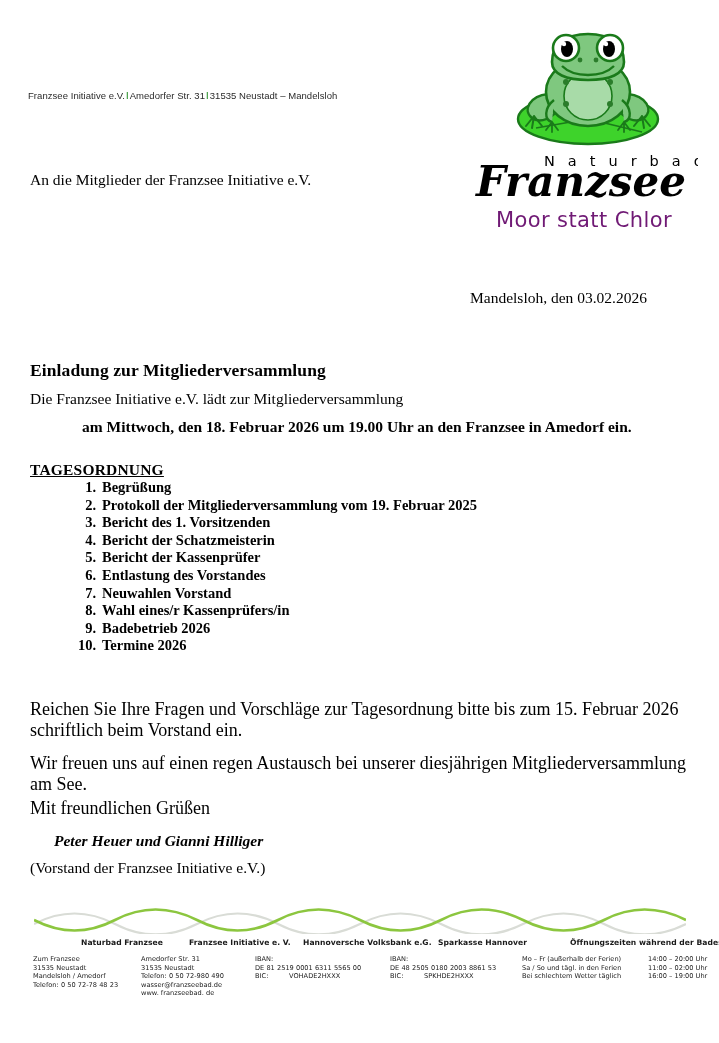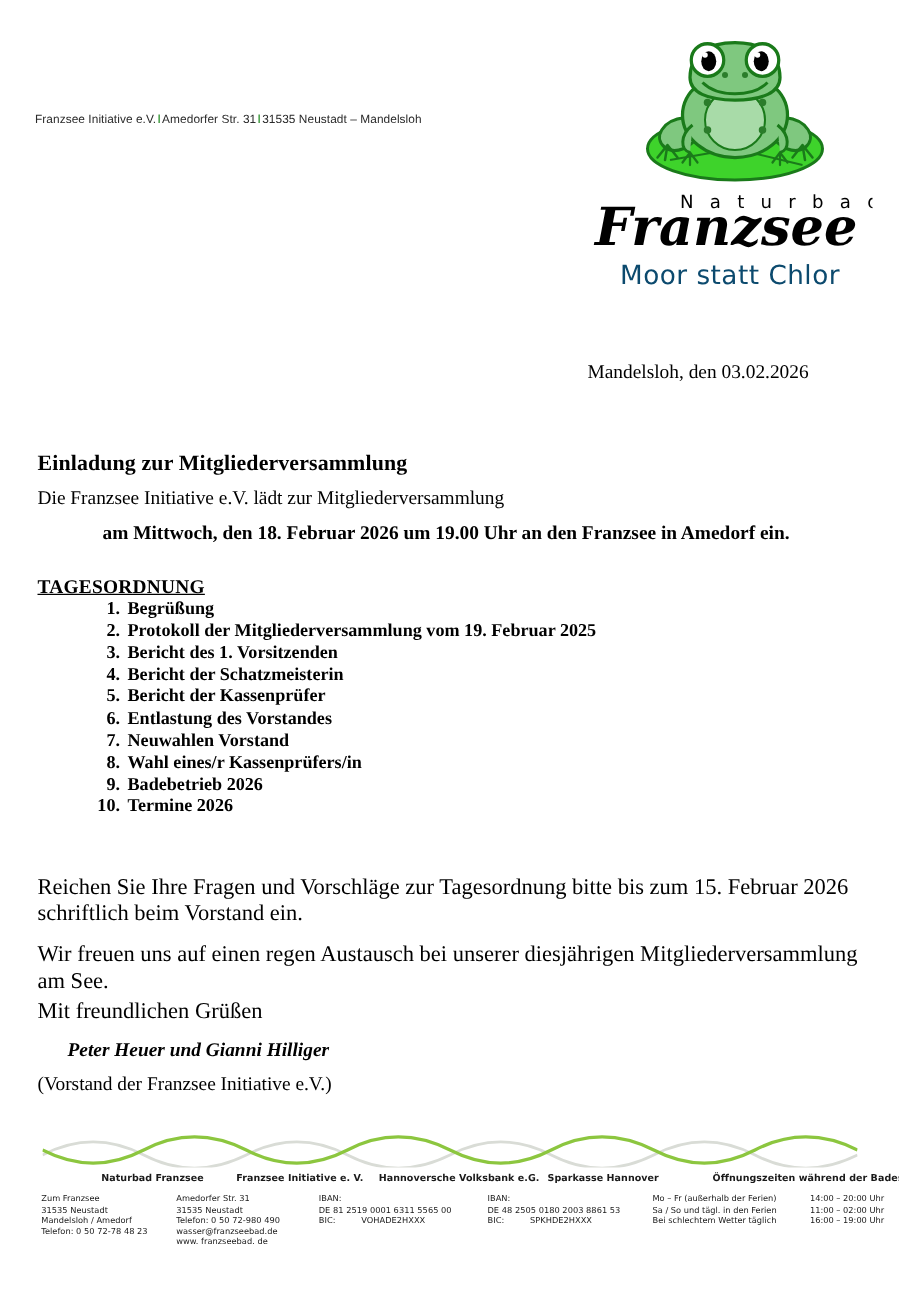--- a/index.html
+++ b/index.html
@@ -65,21 +65,21 @@
     height: 58px;
   }
   .logo-tagline {
     position: absolute;
     left: 0;
     top: 186px;
     width: 228px;
     text-align: center;
     font-family: "DejaVu Sans", "Liberation Sans", sans-serif;
     font-size: 21px;
-    color: #0c4a6e;
+    color: #701a75;
     letter-spacing: 0.4px;
   }
 
   
   .addressee {
     position: absolute;
     left: 30px;
     top: 171px;
     font-size: 15.5px;
   }
@@ -288,20 +288,21 @@
     </svg>
 
     <svg class="logo-script" viewBox="0 0 228 58">
       <text x="74" y="18" font-family="DejaVu Sans, sans-serif" font-size="14.5" letter-spacing="4.2" fill="#000000">N a t u r b a d</text>
       <text x="6" y="48" font-family="DejaVu Serif, serif" font-size="42" font-style="italic" font-weight="bold" fill="#000000">Franzsee</text>
     </svg>
 
     <div class="logo-tagline">Moor statt Chlor</div>
   </div>
 
+  <div class="addressee">An die Mitglieder der Franzsee Initiative e.V.</div>
   <div class="date-line">Mandelsloh, den 03.02.2026</div>
   <div class="title">Einladung zur Mitgliederversammlung</div>
   <div class="intro">Die Franzsee Initiative e.V. lädt zur Mitgliederversammlung</div>
   <div class="meeting-line">am Mittwoch, den 18. Februar 2026 um 19.00 Uhr an den Franzsee in Amedorf ein.</div>
 
   <div class="agenda-heading">TAGESORDNUNG</div>
   <ol class="agenda-list" id="agenda-list">
       <li><span class="num">1.</span><span>Begrüßung</span></li>
       <li><span class="num">2.</span><span>Protokoll der Mitgliederversammlung vom 19. Februar 2025</span></li>
       <li><span class="num">3.</span><span>Bericht des 1. Vorsitzenden</span></li>

